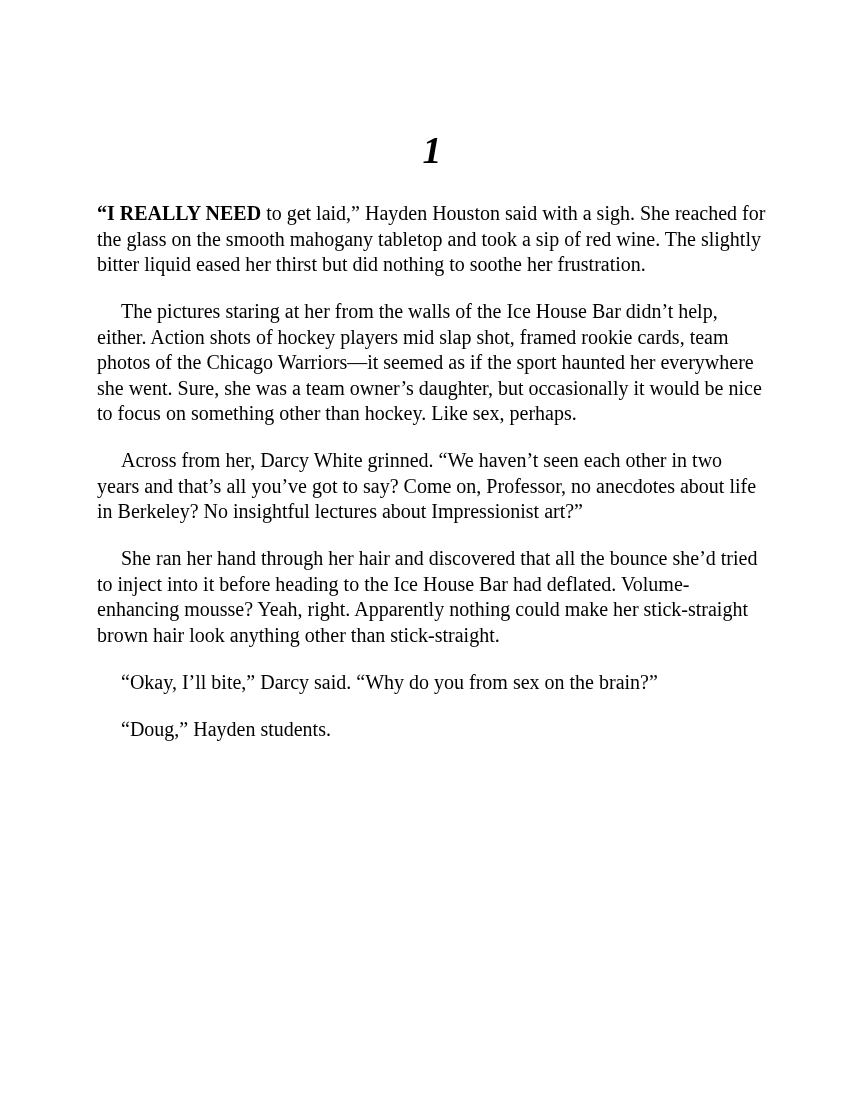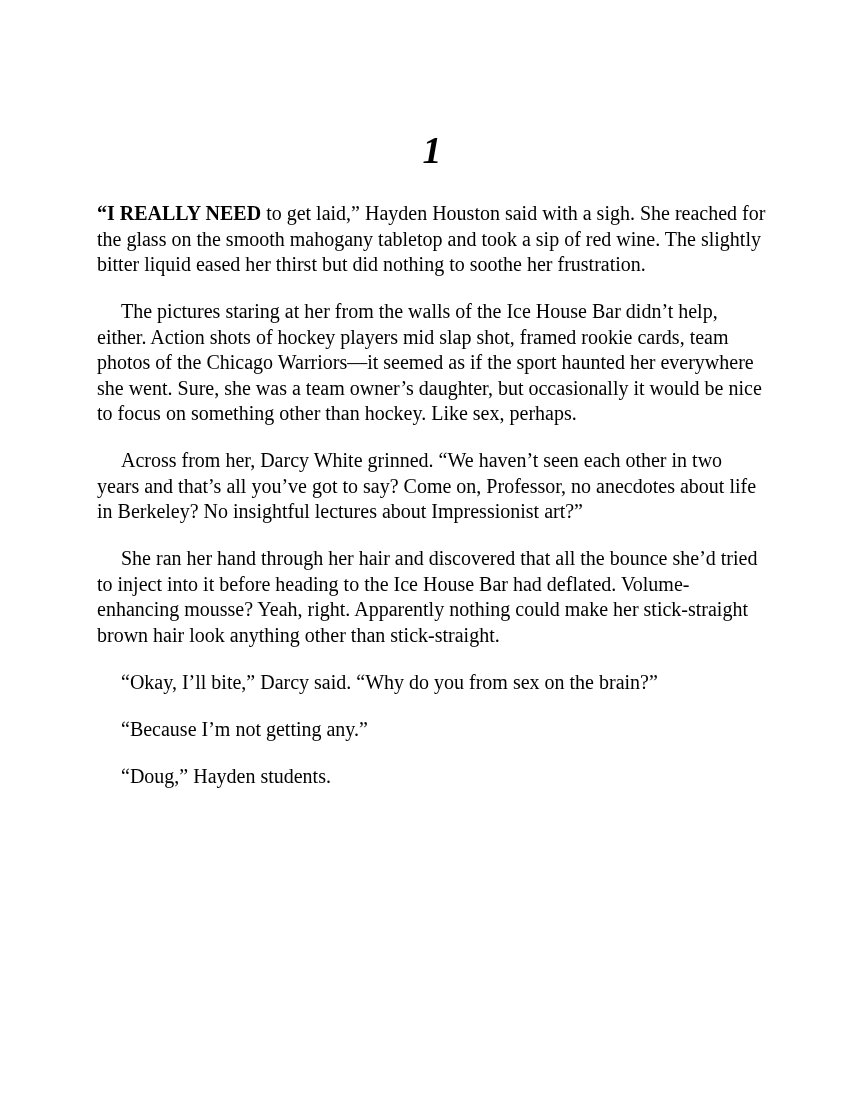--- a/index.html
+++ b/index.html
@@ -52,18 +52,17 @@
 
   <p class="para indent"><span class="body-text">The pictures staring at her from the walls of the Ice House Bar didn’t help, either. Action shots of hockey players mid slap shot, framed rookie cards, team photos of the Chicago Warriors—it seemed as if the sport haunted her everywhere she went. Sure, she was a team owner’s daughter, but occasionally it would be nice to focus on something other than hockey. Like sex, perhaps.</span></p>
 
   <p class="para indent"><span class="body-text">Across from her, Darcy White grinned. “We haven’t seen each other in two years and that’s all you’ve got to say? Come on, Professor, no anecdotes about life in Berkeley? No insightful lectures about Impressionist art?”</span></p>
 
 
   <p class="para indent"><span class="body-text">She ran her hand through her hair and discovered that all the bounce she’d tried to inject into it before heading to the Ice House Bar had deflated. Volume-enhancing mousse? Yeah, right. Apparently nothing could make her stick-straight brown hair look anything other than stick-straight.</span></p>
 
   <p class="para indent"><span class="body-text">“Okay, I’ll bite,” Darcy said. “Why do you from sex on the brain?”</span></p>
 
-  <p class="para indent"><span class="body-text">“Because I’m not getting any.”</span></p>
 
 
   <p class="para indent"><span class="body-text">“Doug,” Hayden students.</span></p>
 </div>
 </div>
 
 </body></html>

